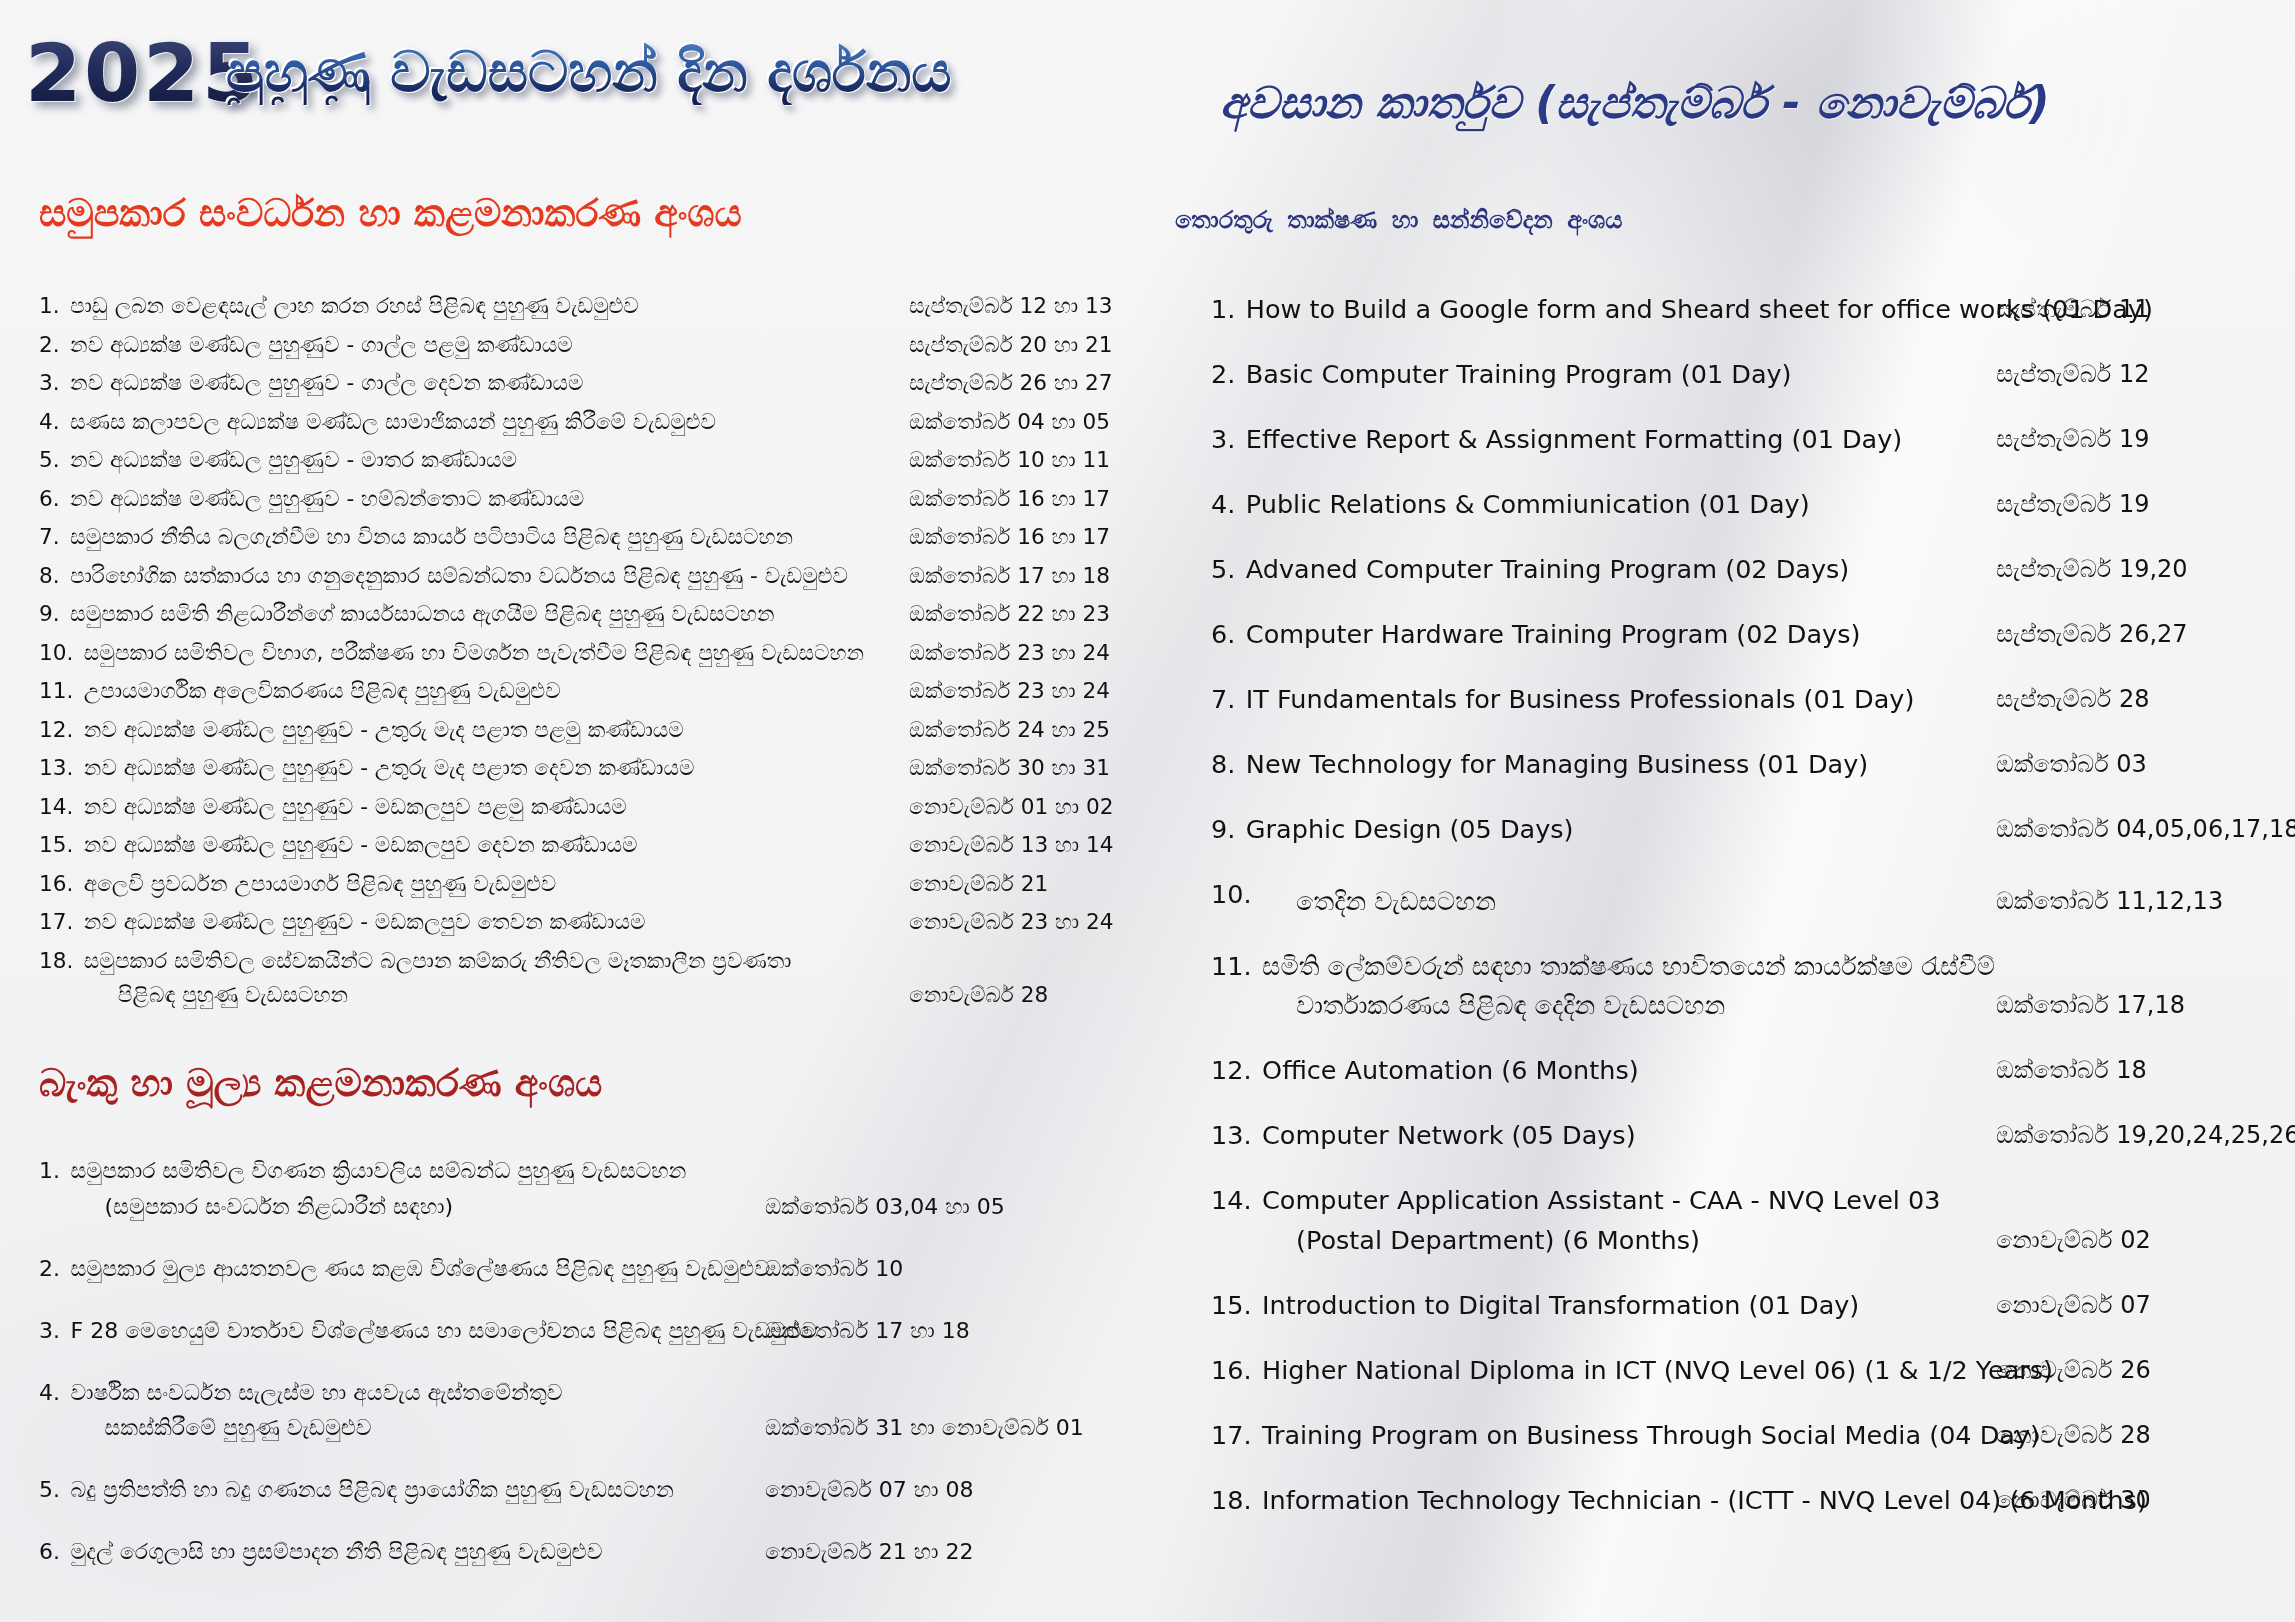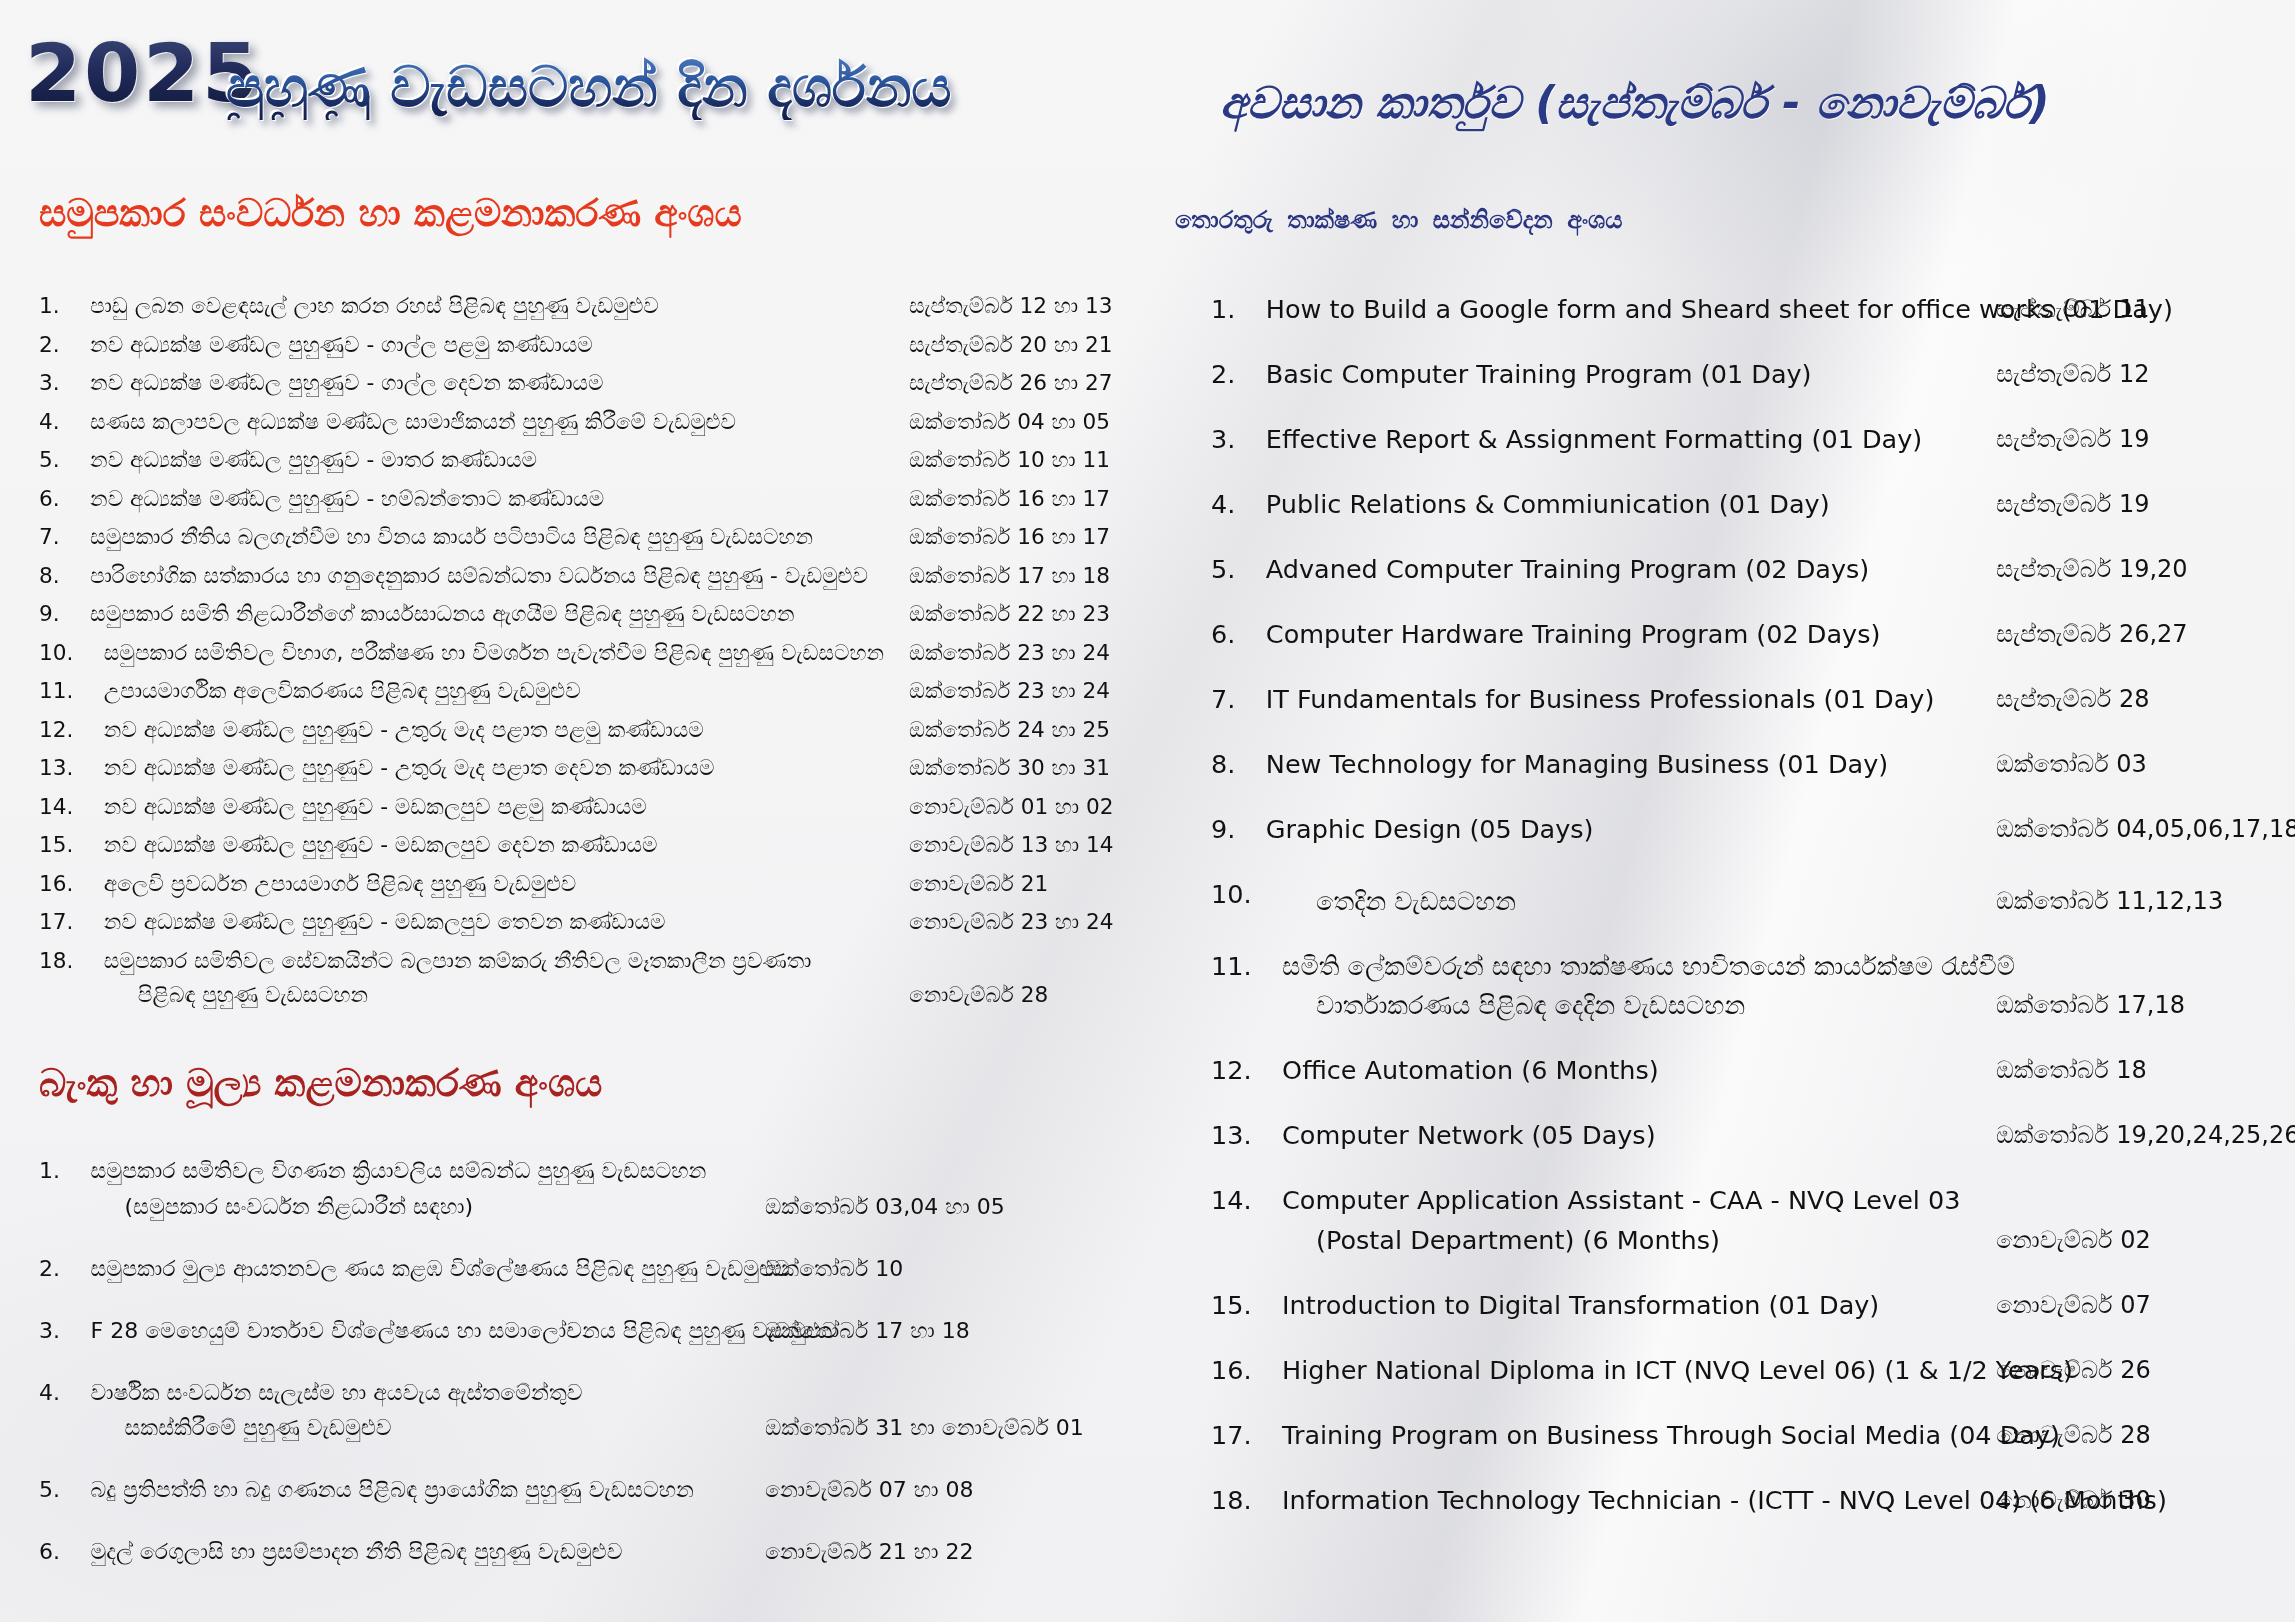--- a/index.html
+++ b/index.html
@@ -22,21 +22,21 @@
   }
   
   .year{
     position:absolute; left:25px; top:26px;
     font-size:81px; font-weight:800; letter-spacing:2.6px;
     background:linear-gradient(180deg,#3d4a78 0%,#222c5c 45%,#0f1738 100%);
     -webkit-background-clip:text; background-clip:text; color:transparent;
     filter:drop-shadow(1.3px 1.3px 0 rgba(255,255,255,0.85)) drop-shadow(5.2px 5.9px 4.6px rgba(40,50,80,0.45));
   }
   .hero-title{
-    position:absolute; left:226px; top:54px;
+    position:absolute; left:226px; top:39px;
     font-size:56px; font-weight:800;
     background:linear-gradient(180deg,#4e7cc0 0%,#2c579e 40%,#182a60 78%,#131f4c 100%);
     -webkit-background-clip:text; background-clip:text; color:transparent;
     filter:drop-shadow(1.3px 1.3px 0 #ffffff) drop-shadow(-1.3px -1.3px 0 #ffffff) drop-shadow(4.6px 5.9px 3.9px rgba(50,60,90,0.40));
     white-space:nowrap;
   }
   .quarter-title{
     position:absolute; left:1220px; top:77px;
     font-size:44px; font-weight:700; font-style:italic;
     color:#2b3a85; white-space:nowrap;
@@ -50,21 +50,21 @@
   #sec2-heading{ left:39px; top:1061px; font-size:38px; color:#a82220; }
   #right-heading{ left:1175px; top:208px; font-size:24px; color:#2a3480;font-family:Liberation Mono, monospace; }
   
   .list{ position:absolute; }
   #left-list1{ left:39px; top:292px; width:1139px; }
   #left-list2{ left:39px; top:1156px; width:1139px; }
   #right-list{ left:1211px; top:293px; width:1078px; }
   .row{ position:relative; display:block; }
   .body{ display:flex; align-items:flex-start; }
   .num{ flex:none; margin-right:10.5px; }
-  .txt{ flex:1 1 auto;margin-left:20px; }
+  .txt{ flex:1 1 auto; }
   .l1{ display:block; white-space:nowrap; }
   .line2{ display:block; white-space:nowrap; padding-left:34px; margin-top:6.5px; }
   .date{ position:absolute; bottom:0; white-space:nowrap; }
   
   #left-list1 .row{ font-size:21.6px; line-height:27.5px; margin-bottom:11px; }
   #left-list1 .date{ left:870px; }
   
   #left-list2 .row{ font-size:22px; line-height:29px; margin-bottom:33px; }
   #left-list2 .date{ left:726px; }
   

